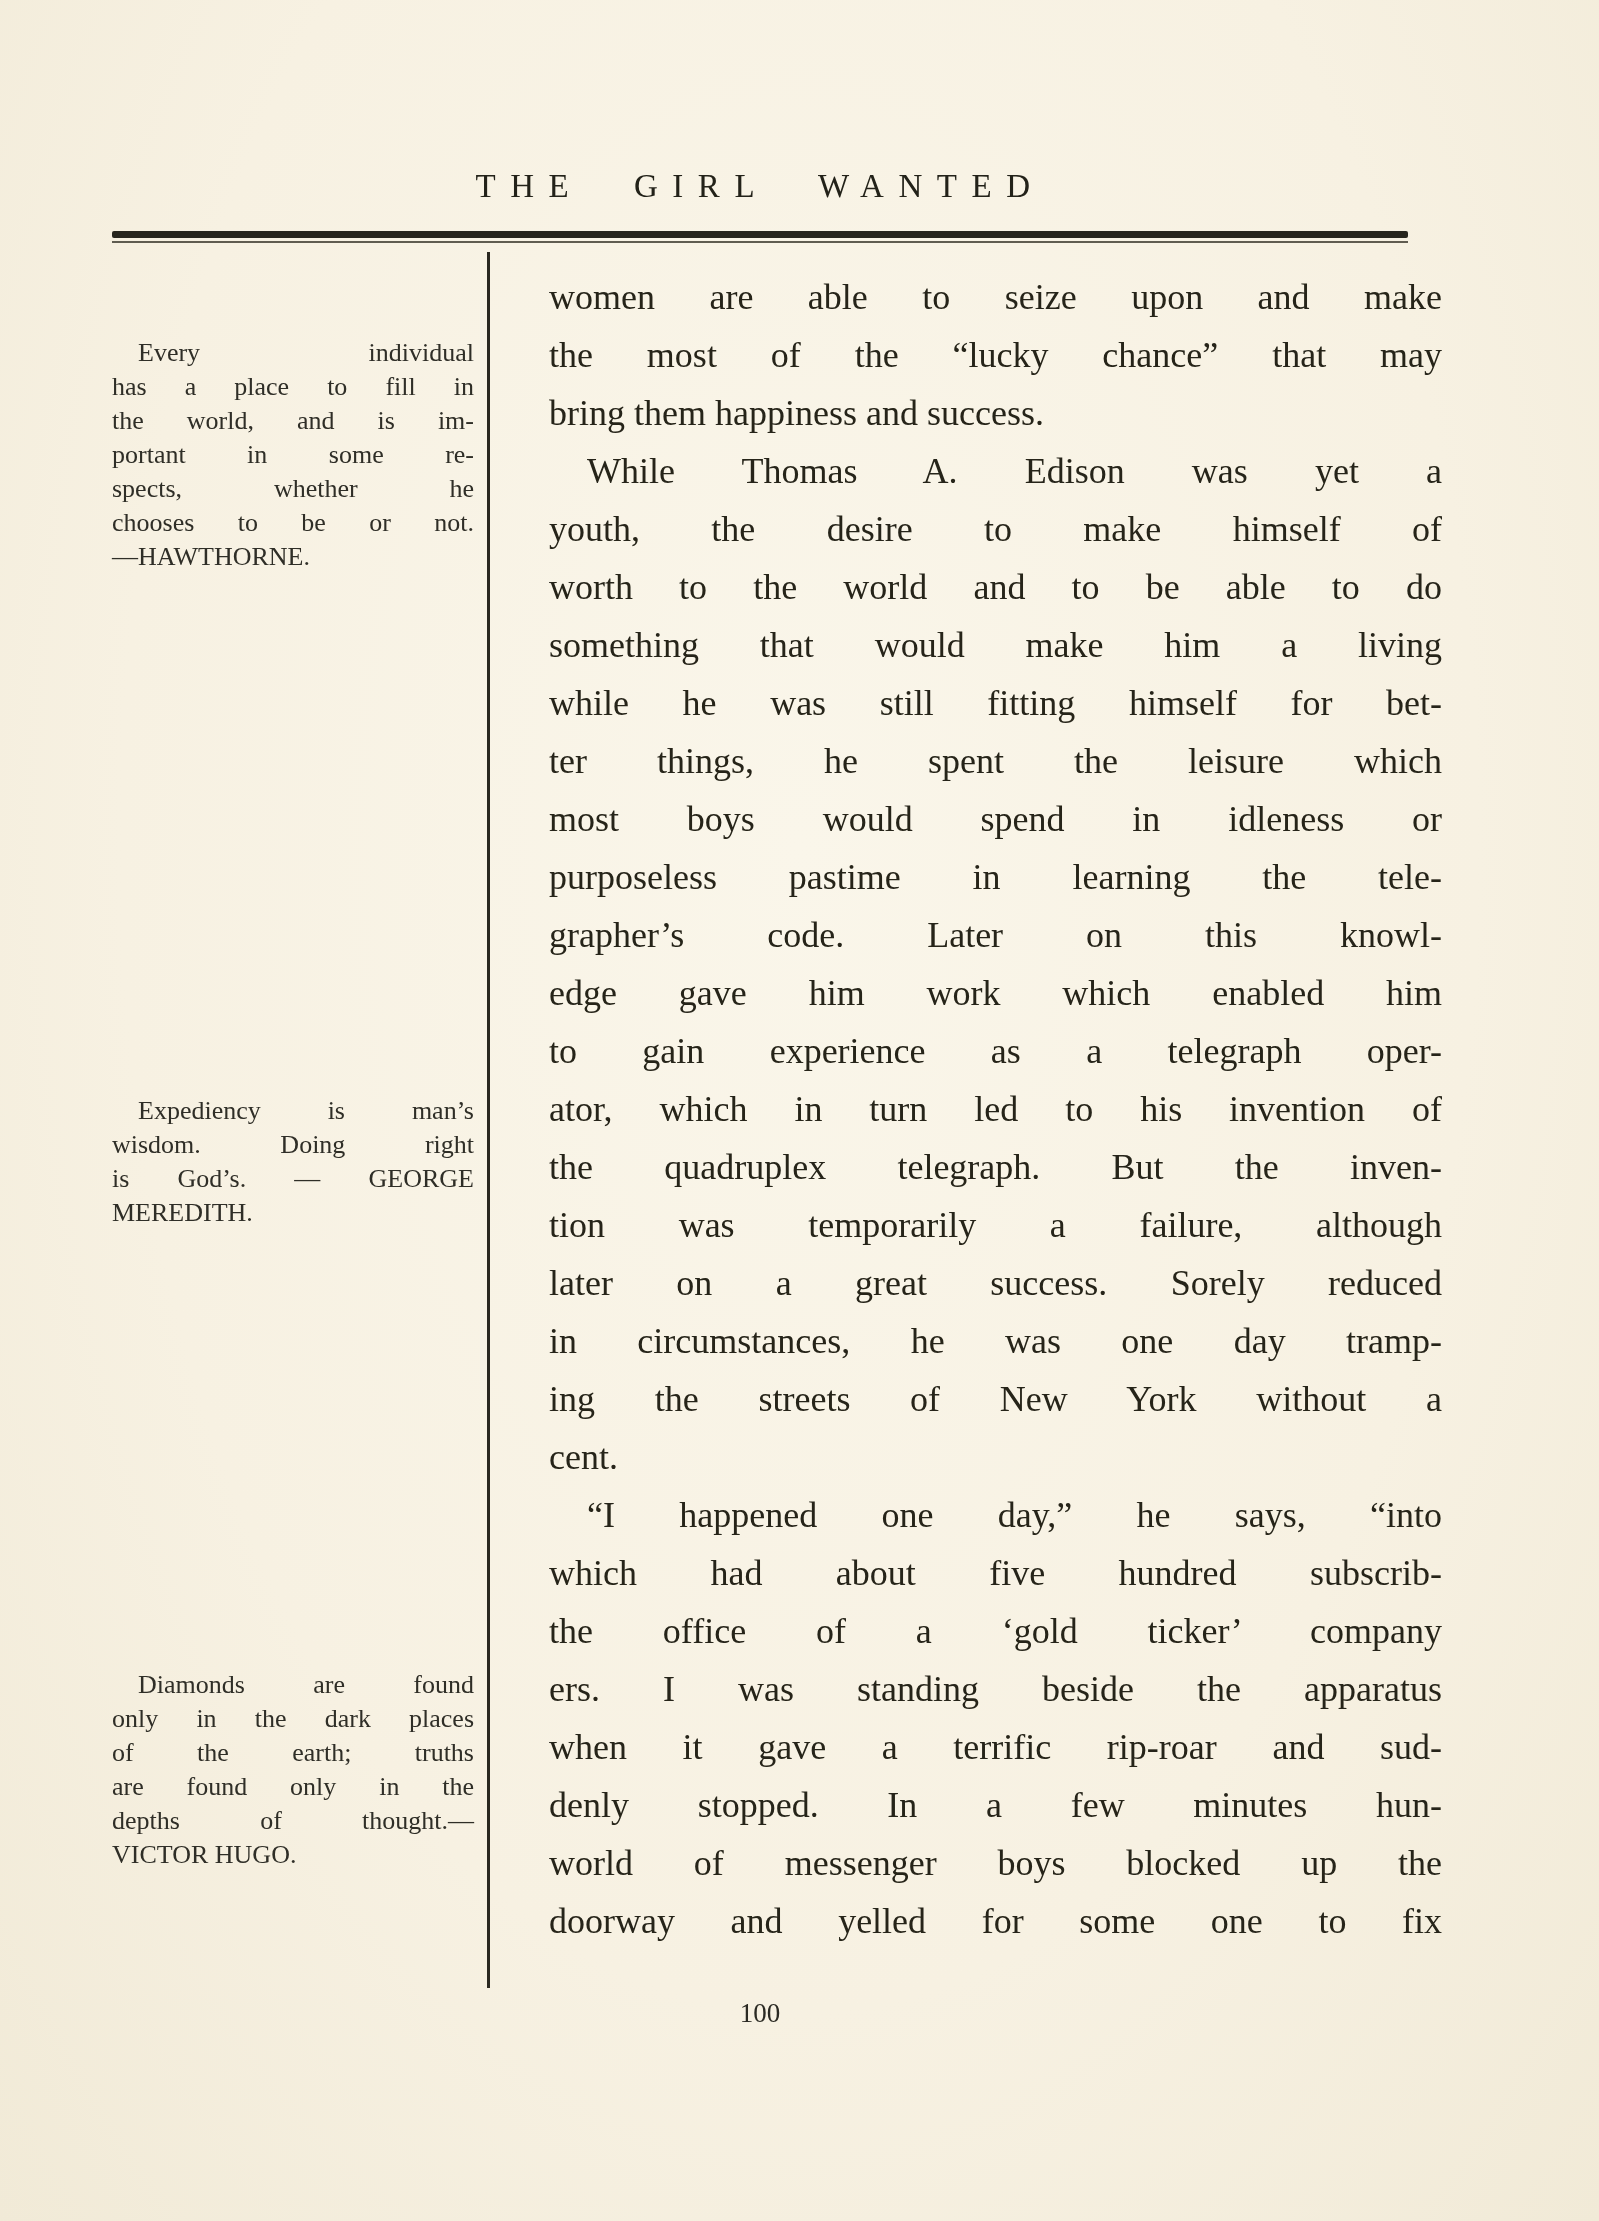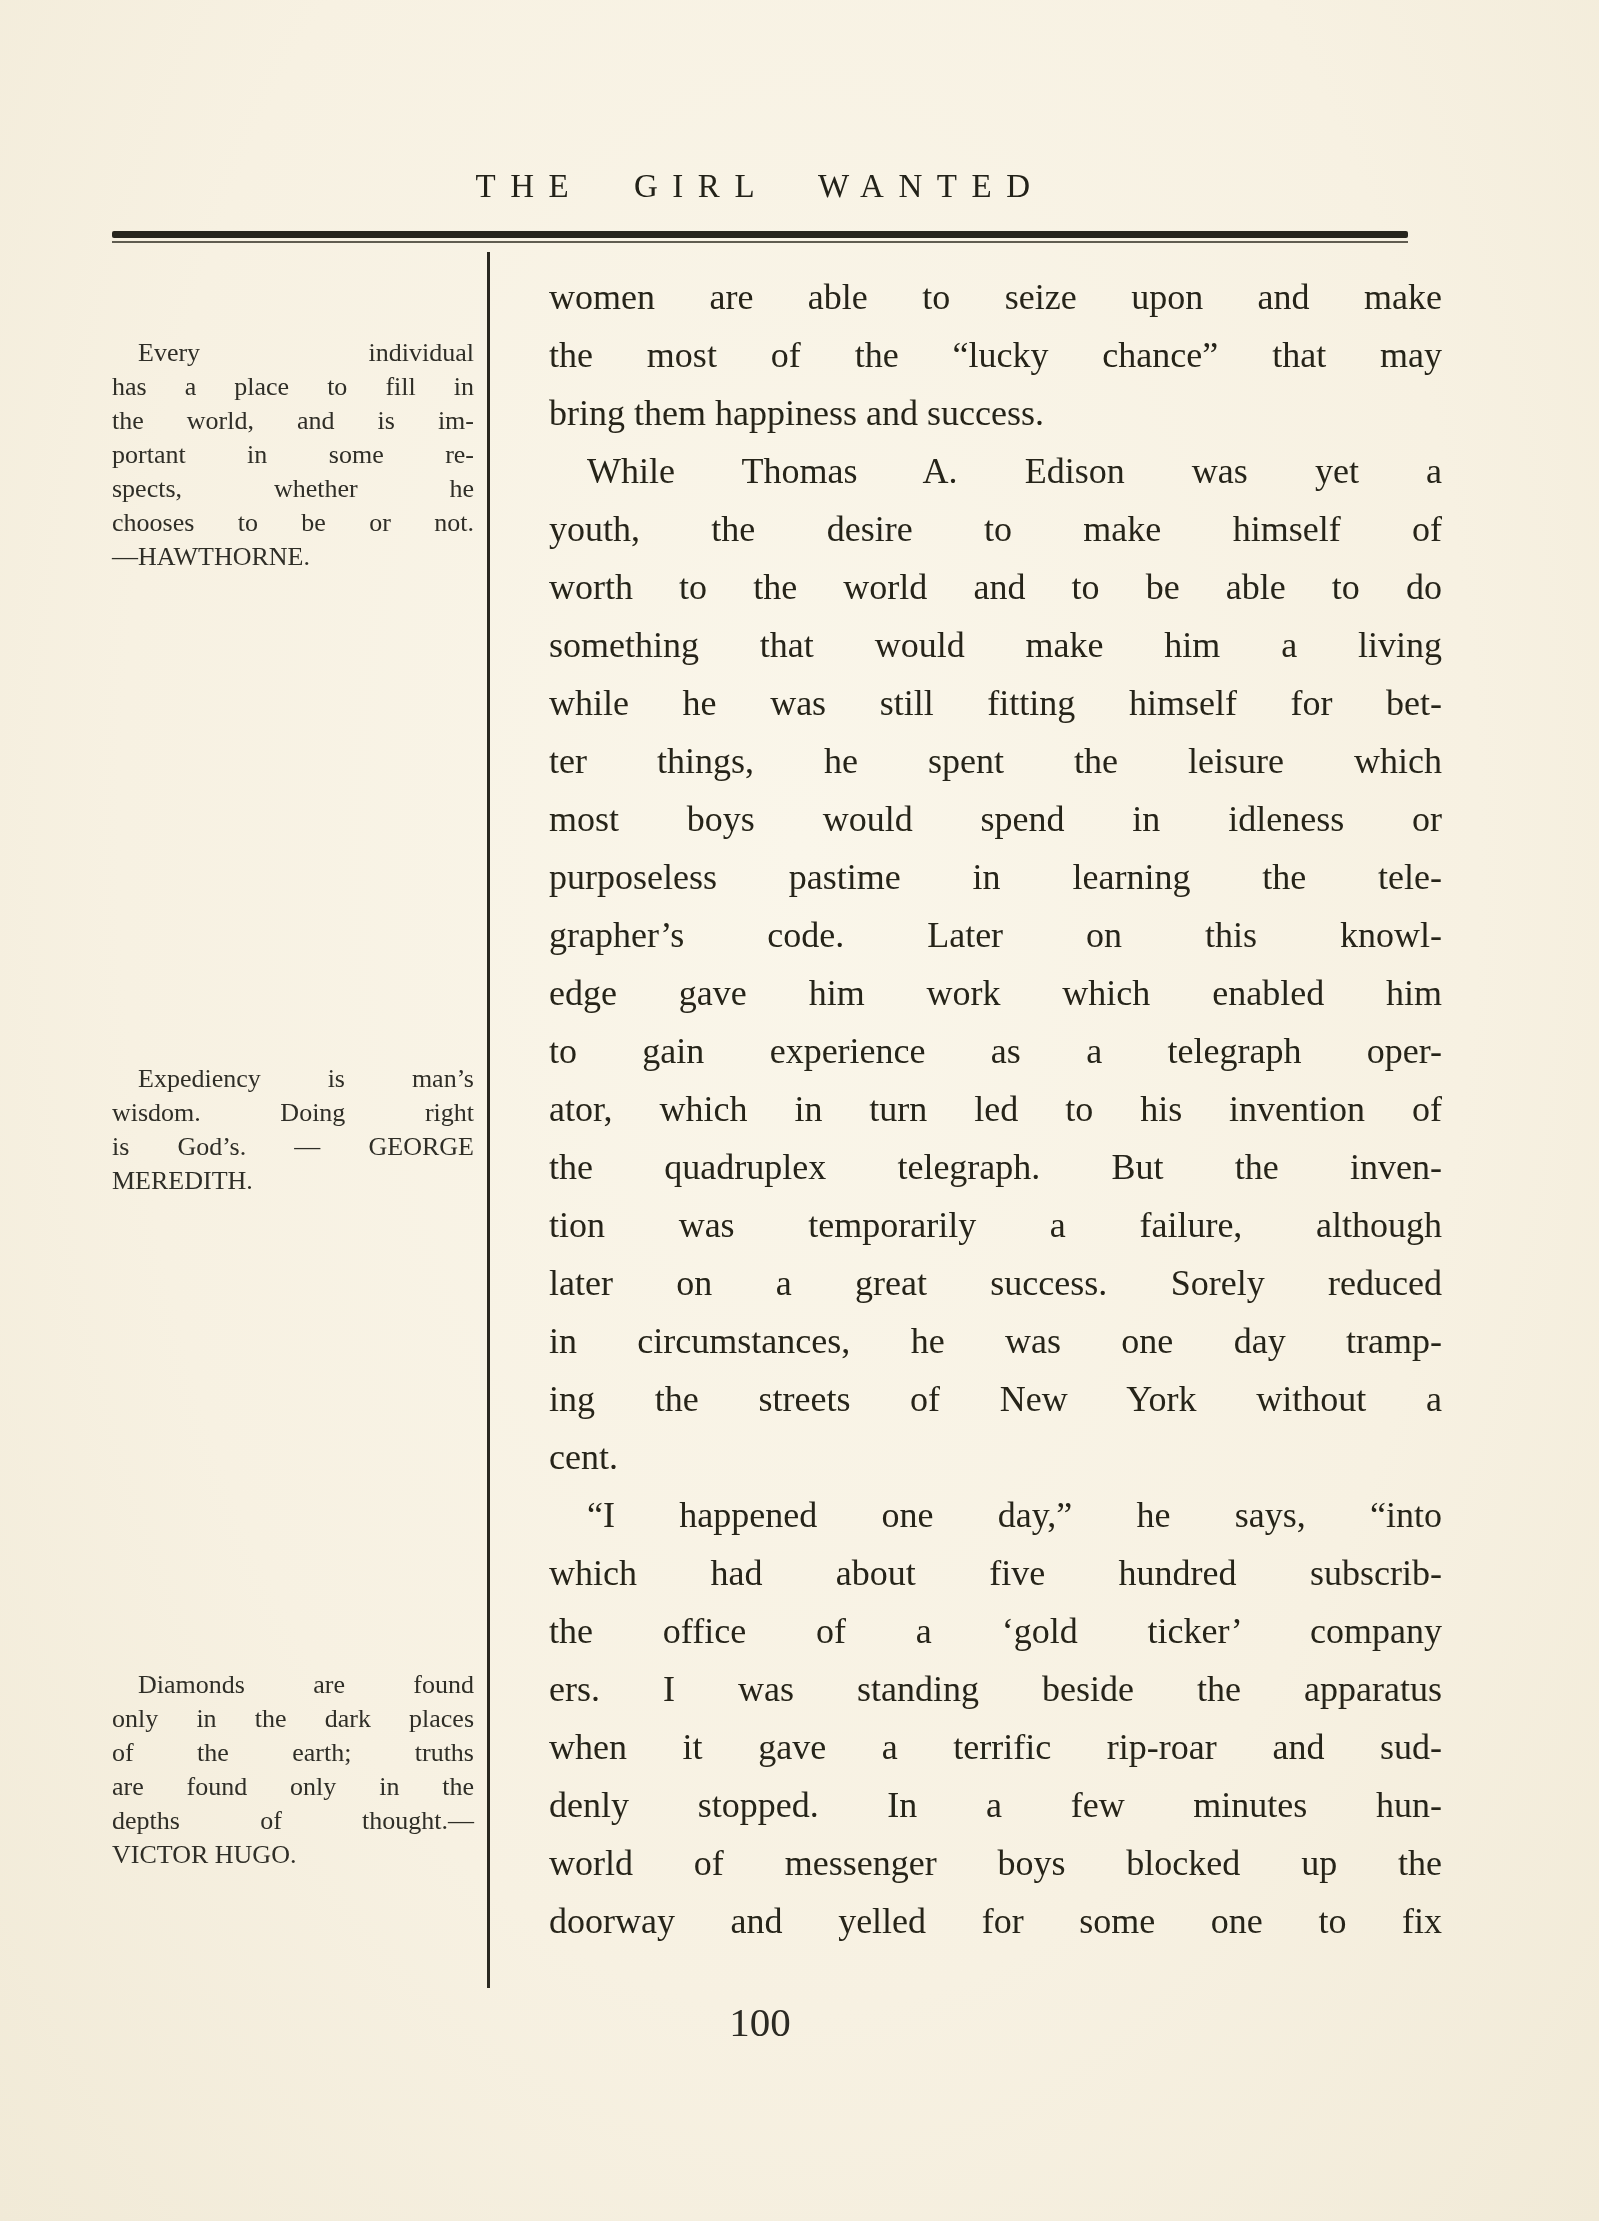--- a/index.html
+++ b/index.html
@@ -54,21 +54,21 @@
     left: 112px;
     top: 0;
     width: 362px;
     height: 100%;
     font-size: 26px;
     line-height: 34px;
     color: #2f2e27;
   }
   .quote { position: absolute; left: 0; width: 362px; }
   .q1 { top: 336px; }
-  .q2 { top: 1062px; }
+  .q2 { top: 1094px; }
   .q3 { top: 1668px; }
   .quote .line.first { text-indent: 26px; }
 
   
   .main {
     position: absolute;
     left: 517px;
     top: 268px;
     width: 893px;
     font-size: 36px;
@@ -88,21 +88,21 @@
   .line.last { text-align-last: left; }
   .justify-last .line.last { text-align-last: justify; }
 
   
   .page-number {
     position: absolute;
     left: 115px;
     top: 1998px;
     width: 1290px;
     text-align: center;
-    font-size: 41px;
+    font-size: 27px;
     color: #2b2a23;
   }
 </style>
 </head>
 <body>
 
 <div class="page">
 
   <h1 class="header-title">THE GIRL WANTED</h1>
 

